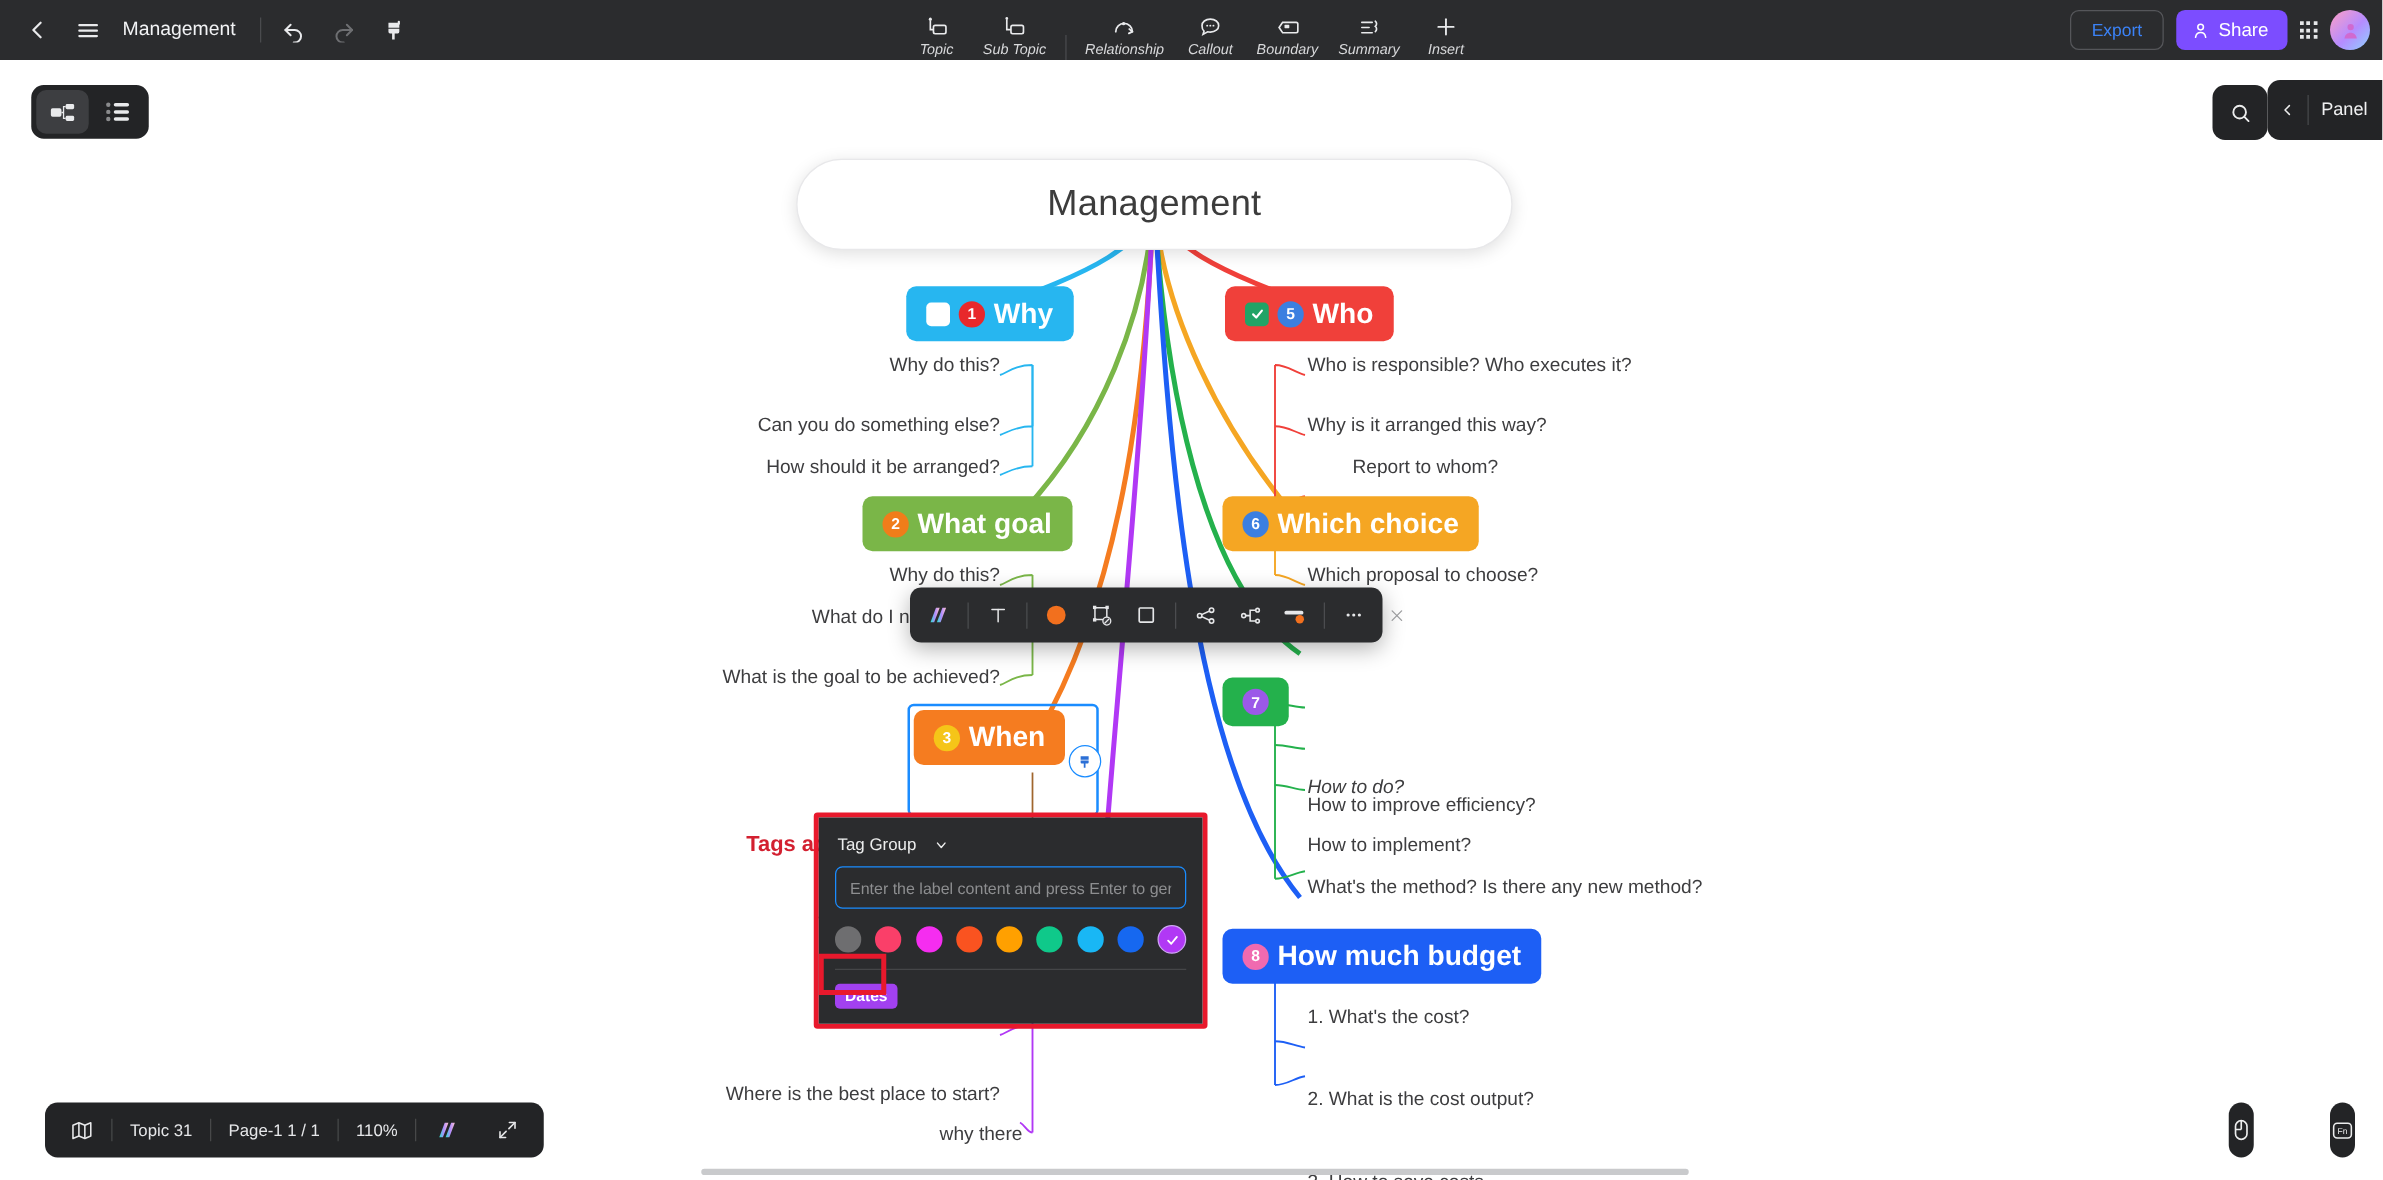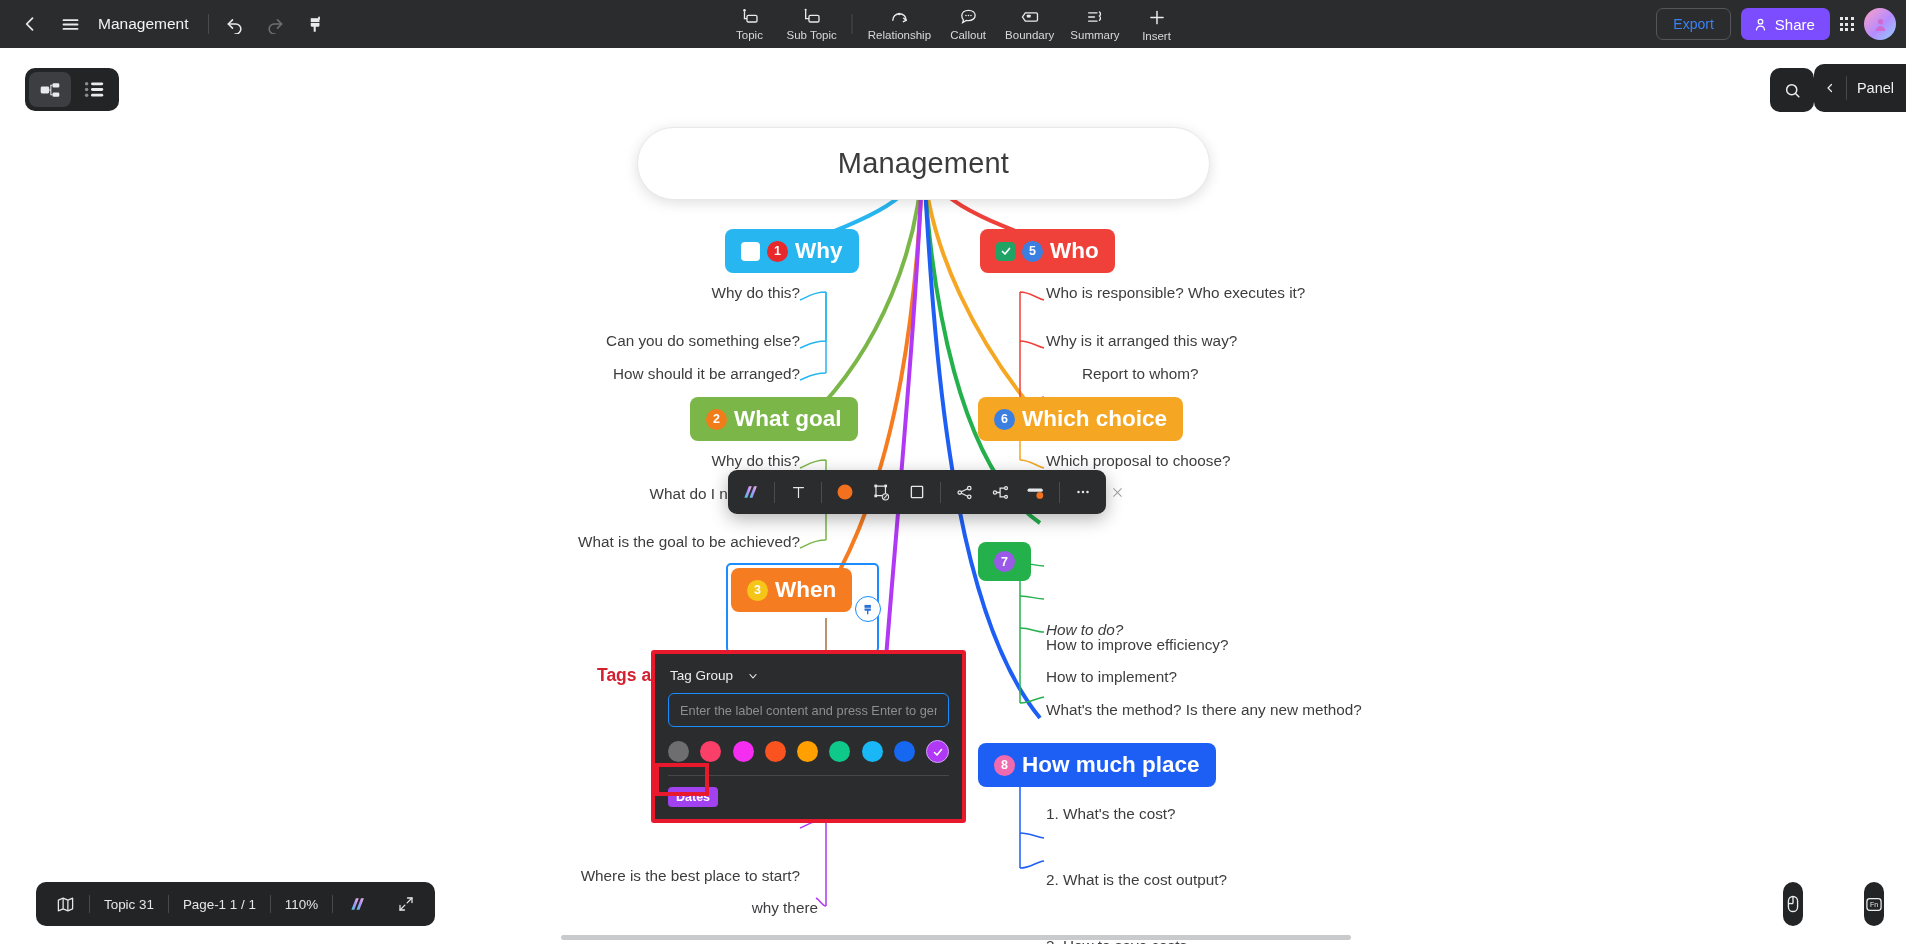--- a/index.html
+++ b/index.html
@@ -21,21 +21,21 @@
   .icobtn {
     width: 40px; height: 40px; display: flex; align-items: center; justify-content: center;
     border-radius: 6px; cursor: pointer; color: #e9eaec;
   }
   .doc-title { font-size: 15.5px; color: #f2f3f5; margin: 0 14px 0 8px; white-space: nowrap; }
   .vsep { width: 1px; height: 20px; background: #4a4b4e; margin: 0 6px; }
   .icobtn.dim { color: #6e6f72; }
 
   .tb-center {
     position: absolute; left: 50%; transform: translateX(-50%);
-    display: flex; align-items: center; gap: 2px; height: 48px;
+    display: flex; align-items: flex-end; gap: 2px; height: 48px; font-style: italic;
   }
   .tool {
     display: flex; flex-direction: column; align-items: center; justify-content: center;
     min-width: 56px; padding: 2px 7px 1px; border-radius: 6px; cursor: pointer; gap: 2px;
   }
   .tool .tlabel { font-size: 11.5px; color: #d8d9db; line-height: 13px; white-space: nowrap; }
   .tool svg { display: block; }
 
   .tb-right {
     position: absolute; right: 10px; top: 0; height: 48px;
@@ -490,21 +490,21 @@
     <div class="node node-main" style="left:978px; top:494px; background:#24b14c;">
       <span class="badge" style="background:#9b59e8;">7</span>
     </div>
     <div class="sub right" style="left:1046px; top:573px;font-style:italic;">How to do?</div>
     <div class="sub right" style="left:1046px; top:588px;">How to improve efficiency?</div>
     <div class="sub right" style="left:1046px; top:620px;">How to implement?</div>
     <div class="sub right" style="left:1046px; top:653px;">What's the method? Is there any new method?</div>
 
     <div class="node node-main" style="left:978px; top:695px; background:#1d5ff5;">
       <span class="badge" style="background:#f06ab0;">8</span>
-      <span>How much place</span>
+      <span>How much budget</span>
     </div>
     <div class="sub right" style="left:1046px; top:757px;">1. What's the cost?</div>
     <div class="sub right" style="left:1046px; top:823px;">2. What is the cost output?</div>
     <div class="sub right" style="left:1046px; top:823px; top:823px; margin-top:0;"></div>
     <div class="sub right" style="left:1046px; top:889px;">3. How to save costs</div>
   </div>
 
   <div class="fmtbar">
     <div class="fmt-i">
       <svg width="22" height="18" viewBox="0 0 30 22">

